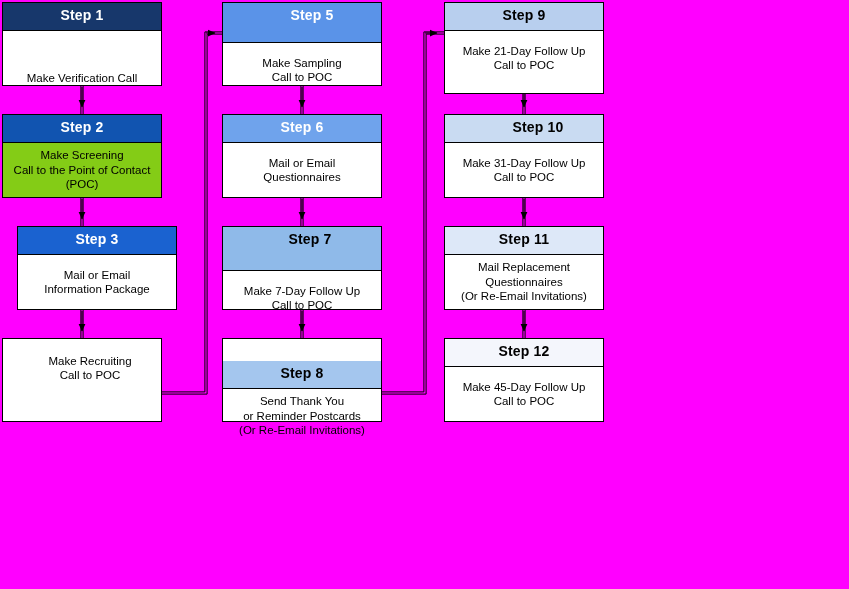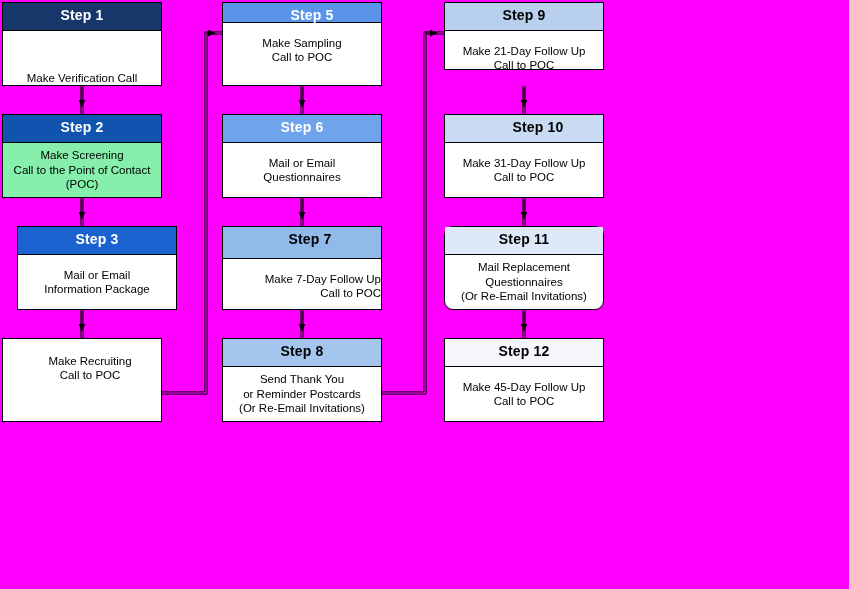--- a/index.html
+++ b/index.html
@@ -131,21 +131,21 @@
       </g>
   </svg>
 
   <div id="nodes-layer">
       <div class="node" style="left: 2px; top: 2px; width: 160px; height: 84px; border-color: rgb(0, 0, 0); background: rgb(255, 255, 255);">
         <div class="node-header" style="height: 28px; background: rgb(23, 55, 107); color: rgb(255, 255, 255); border-bottom-color: rgb(0, 0, 0);">Step 1</div>
         <div class="node-body" style="height: 54px; justify-content: flex-end;">
           <span class="line">Make Verification Call</span>
         </div>
       </div>
-      <div class="node" style="left: 2px; top: 114px; width: 160px; height: 84px; border-color: rgb(0, 0, 0); background: #86efac;">
+      <div class="node" style="left: 2px; top: 114px; width: 160px; height: 84px; border-color: rgb(0, 0, 0); background: #84cc16;">
         <div class="node-header" style="height: 28px; background: rgb(17, 84, 176); color: rgb(255, 255, 255); border-bottom-color: rgb(0, 0, 0);">Step 2</div>
         <div class="node-body" style="height: 54px;">
           <span class="line">Make Screening</span>
           <span class="line">Call to the Point of Contact</span>
           <span class="line">(POC)</span>
         </div>
       </div>
       <div class="node" style="left: 17px; top: 226px; width: 160px; height: 84px; border-color: rgb(0, 0, 0); background: rgb(255, 255, 255);">
         <div class="node-header" style="height: 28px; background: rgb(26, 98, 208); color: rgb(255, 255, 255); border-bottom-color: rgb(0, 0, 0);">Step 3</div>
         <div class="node-body" style="height: 54px;">
@@ -153,63 +153,63 @@
           <span class="line">Information Package</span>
         </div>
       </div>
       <div class="node" style="left: 2px; top: 338px; width: 160px; height: 84px; border-color: rgb(0, 0, 0); background: rgb(255, 255, 255);">
         <div class="node-body" style="height: 58px; padding-left: 16px;">
           <span class="line">Make Recruiting</span>
           <span class="line">Call to POC</span>
         </div>
       </div>
       <div class="node" style="left: 222px; top: 2px; width: 160px; height: 84px; border-color: rgb(0, 0, 0); background: rgb(255, 255, 255);">
-        <div class="node-header" style="height: 20px; background: rgb(90, 147, 232); color: rgb(255, 255, 255); border-bottom-color: rgb(0, 0, 0); padding-left: 20px;">Step 5</div>
+        <div class="node-header" style="height: 40px; background: rgb(90, 147, 232); color: rgb(255, 255, 255); border-bottom-color: rgb(0, 0, 0); padding-left: 20px;">Step 5</div>
         <div class="node-body" style="height: 54px;">
           <span class="line">Make Sampling</span>
           <span class="line">Call to POC</span>
         </div>
       </div>
       <div class="node" style="left: 222px; top: 114px; width: 160px; height: 84px; border-color: rgb(0, 0, 0); background: rgb(255, 255, 255);">
         <div class="node-header" style="height: 28px; background: rgb(111, 163, 236); color: rgb(255, 255, 255); border-bottom-color: rgb(0, 0, 0);">Step 6</div>
         <div class="node-body" style="height: 54px;">
           <span class="line">Mail or Email</span>
           <span class="line">Questionnaires</span>
         </div>
       </div>
       <div class="node" style="left: 222px; top: 226px; width: 160px; height: 84px; border-color: rgb(0, 0, 0); background: rgb(255, 255, 255);">
-        <div class="node-header" style="height: 32px; background: rgb(143, 186, 233); color: rgb(0, 0, 0); border-bottom-color: rgb(0, 0, 0); padding-left: 16px;">Step 7</div>
-        <div class="node-body" style="height: 54px; align-items: flex-end;">
+        <div class="node-header" style="height: 44px; background: rgb(143, 186, 233); color: rgb(0, 0, 0); border-bottom-color: rgb(0, 0, 0); padding-left: 16px;">Step 7</div>
+        <div class="node-body" style="height: 54px;">
           <span class="line">Make 7-Day Follow Up</span>
           <span class="line">Call to POC</span>
         </div>
       </div>
       <div class="node" style="left: 222px; top: 338px; width: 160px; height: 84px; border-color: rgb(0, 0, 0); background: rgb(255, 255, 255);">
-        <div class="node-header" style="height: 28px; background: rgb(164, 198, 238); color: rgb(0, 0, 0); border-bottom-color: rgb(0, 0, 0);">Step 8</div>
+        <div class="node-header" style="height: 28px; background: rgb(164, 198, 238); color: rgb(0, 0, 0); border-bottom-color: rgb(0, 0, 0); margin-top: 22px;">Step 8</div>
         <div class="node-body" style="height: 54px;">
           <span class="line">Send Thank You</span>
           <span class="line">or Reminder Postcards</span>
           <span class="line">(Or Re-Email Invitations)</span>
         </div>
       </div>
-      <div class="node" style="left: 444px; top: 2px; width: 160px; height: 68px; border-color: rgb(0, 0, 0); background: rgb(255, 255, 255);">
+      <div class="node" style="left: 444px; top: 2px; width: 160px; height: 92px; border-color: rgb(0, 0, 0); background: rgb(255, 255, 255);">
         <div class="node-header" style="height: 28px; background: rgb(184, 207, 238); color: rgb(0, 0, 0); border-bottom-color: rgb(0, 0, 0);">Step 9</div>
         <div class="node-body" style="height: 54px;">
           <span class="line">Make 21-Day Follow Up</span>
           <span class="line">Call to POC</span>
         </div>
       </div>
       <div class="node" style="left: 444px; top: 114px; width: 160px; height: 84px; border-color: rgb(0, 0, 0); background: rgb(255, 255, 255);">
         <div class="node-header" style="height: 28px; background: rgb(201, 219, 242); color: rgb(0, 0, 0); border-bottom-color: rgb(0, 0, 0); padding-left: 28px;">Step 10</div>
         <div class="node-body" style="height: 54px;">
           <span class="line">Make 31-Day Follow Up</span>
           <span class="line">Call to POC</span>
         </div>
       </div>
-      <div class="node" style="left: 444px; top: 226px; width: 160px; height: 84px; border-color: rgb(0, 0, 0); background: rgb(255, 255, 255); border-radius: 9px;">
+      <div class="node" style="left: 444px; top: 226px; width: 160px; height: 84px; border-color: rgb(0, 0, 0); background: rgb(255, 255, 255);">
         <div class="node-header" style="height: 28px; background: rgb(221, 232, 248); color: rgb(0, 0, 0); border-bottom-color: rgb(0, 0, 0);">Step 11</div>
         <div class="node-body" style="height: 54px;">
           <span class="line">Mail Replacement</span>
           <span class="line">Questionnaires</span>
           <span class="line">(Or Re-Email Invitations)</span>
         </div>
       </div>
       <div class="node" style="left: 444px; top: 338px; width: 160px; height: 84px; border-color: rgb(0, 0, 0); background: rgb(255, 255, 255);">
         <div class="node-header" style="height: 28px; background: rgb(244, 246, 252); color: rgb(0, 0, 0); border-bottom-color: rgb(0, 0, 0);">Step 12</div>
         <div class="node-body" style="height: 54px;">

